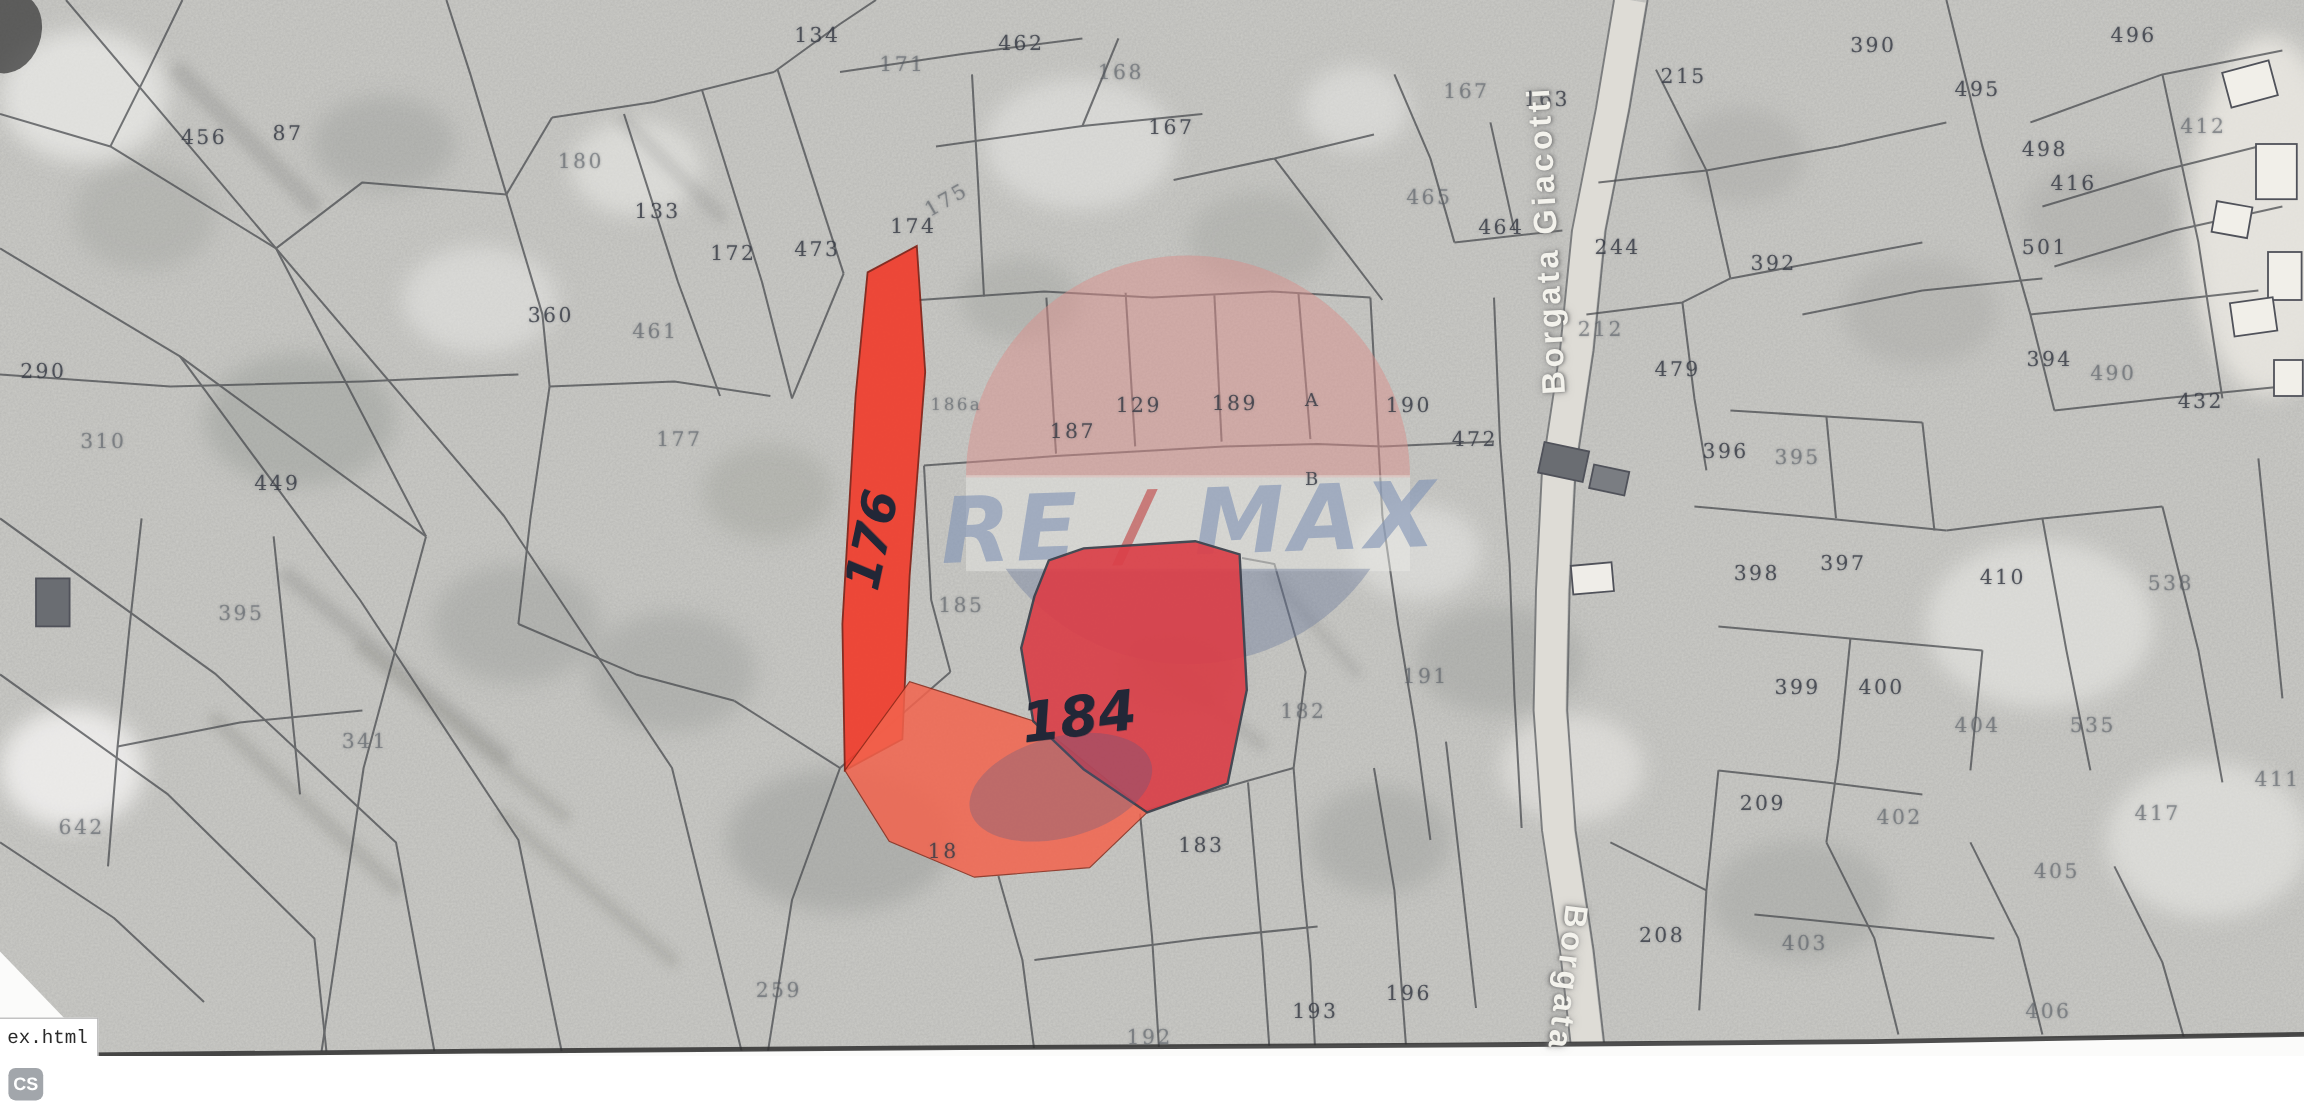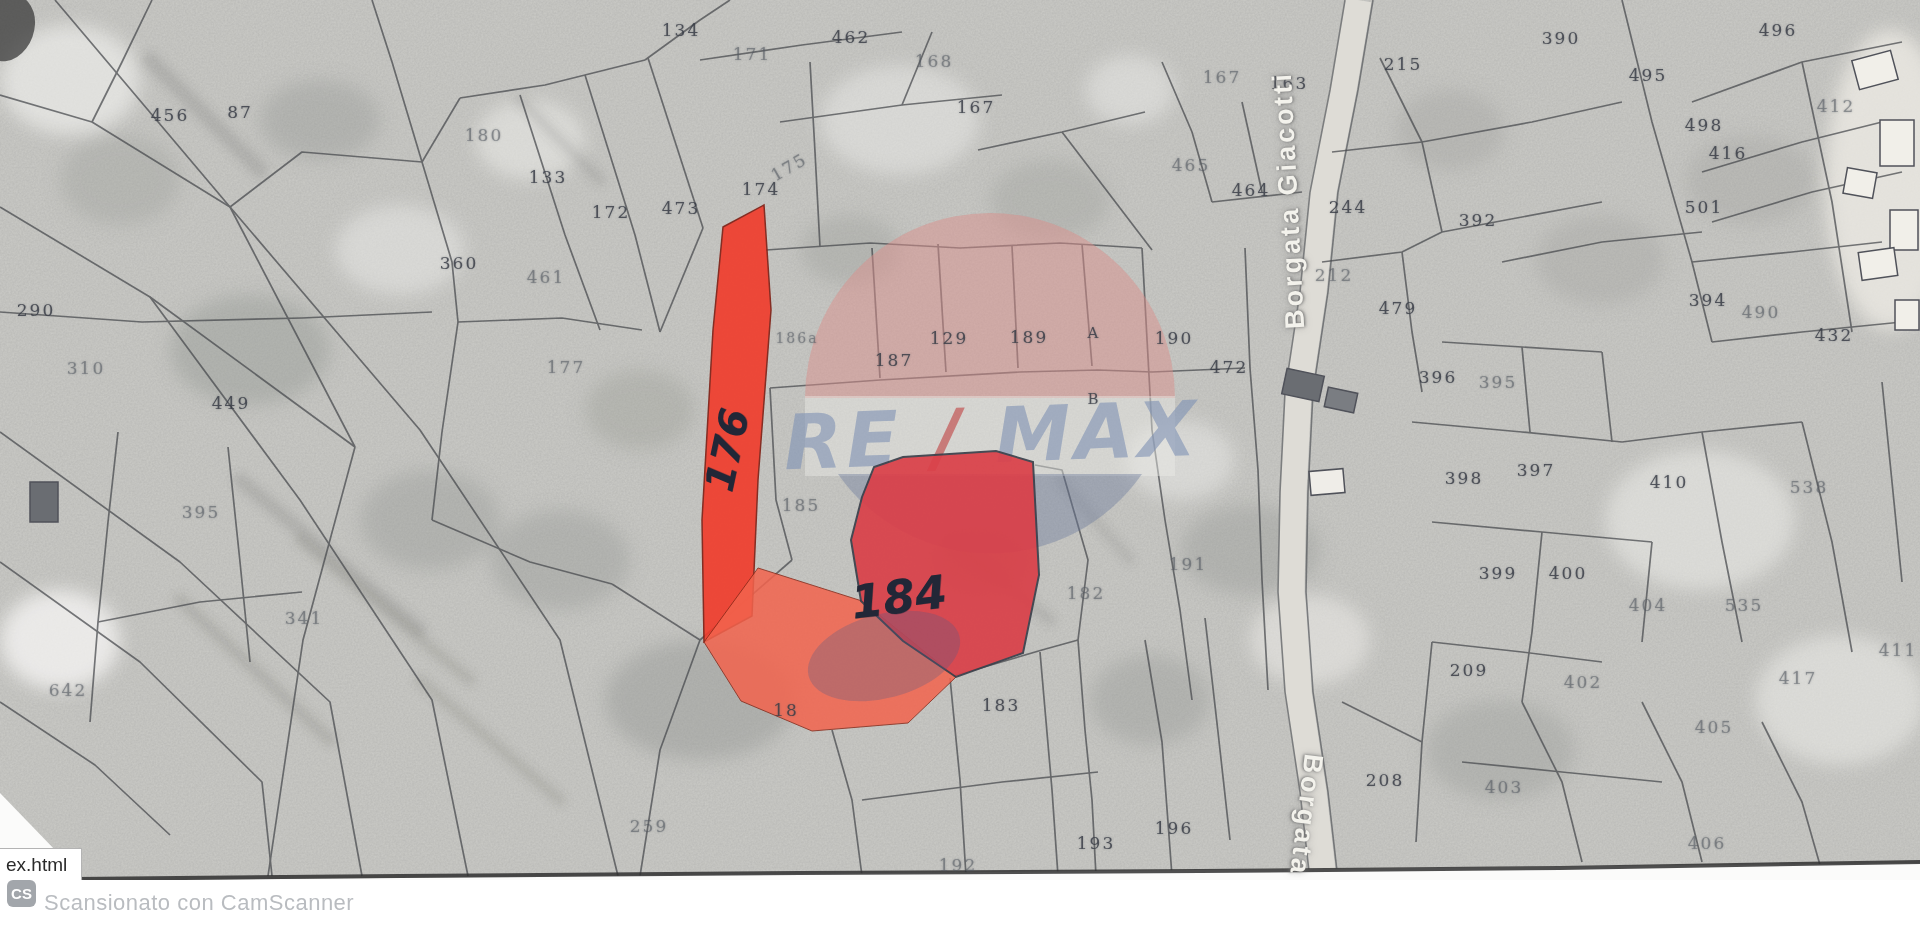--- a/index.html
+++ b/index.html
@@ -12,23 +12,23 @@
            color:rgba(52,57,66,.78);text-shadow:0 0 2px rgba(90,94,100,.5);white-space:nowrap;}
   .map-num.faint{color:rgba(82,87,96,.48);}
   .hand{position:absolute;font-family:"DejaVu Sans",sans-serif;font-style:italic;font-weight:600;
         color:#222737;text-shadow:.5px .5px 0 rgba(30,35,50,.35);white-space:nowrap;}
   .road-label{position:absolute;font-family:"Liberation Sans",sans-serif;font-weight:bold;
         font-size:27px;color:#f3f2ec;letter-spacing:3px;white-space:nowrap;
         text-shadow:0 1px 3px rgba(110,110,110,.95),0 0 7px rgba(125,125,125,.6);}
   #file-box{position:absolute;left:0;top:848px;width:82px;height:32px;background:#ffffff;
         border-top:1px solid #b3b3b3;border-right:1px solid #b3b3b3;
         display:flex;align-items:center;padding-left:6px;box-sizing:border-box;z-index:5;}
-  #file-box span{font-family:Liberation Sans, sans-serif;font-size:19px;color:#2a2a2a;}
+  #file-box span{font-family:Liberation Mono, monospace;font-size:16px;color:#2a2a2a;}
   #footer{position:absolute;left:0;top:880px;width:1920px;height:47px;background:#ffffff;}
-  #cs-badge{position:absolute;left:7px;top:0;width:29px;height:27px;background:#a2a6ab;
+  #cs-badge{position:absolute;left:7px;top:10px;width:29px;height:27px;background:#a2a6ab;
         border-radius:6px;display:flex;align-items:center;justify-content:center;
         color:#ffffff;font-weight:bold;font-size:15px;font-family:"Liberation Sans",sans-serif;}
   #cs-text{position:absolute;left:44px;top:10px;font-size:22px;color:#b9bcc0;
         font-family:"Liberation Sans",sans-serif;letter-spacing:.5px;}
 </style>
 </head>
 <body>
 
 <div id="screen">
   <div id="map">
@@ -317,15 +317,14 @@
         <span class="hand" style="left: 899px; top: 597px; font-size: 46px; transform: translate(-50%, -50%) rotate(-7deg);">184</span>
       </div>
   </div>
 
   <div id="file-box">
     <span>ex.html</span>
   </div>
 
   <div id="footer">
     <div id="cs-badge">CS</div>
-    <div id="cs-text">Scansionato con CamScanner</div>
   </div>
 </div>
 
 </body></html>

